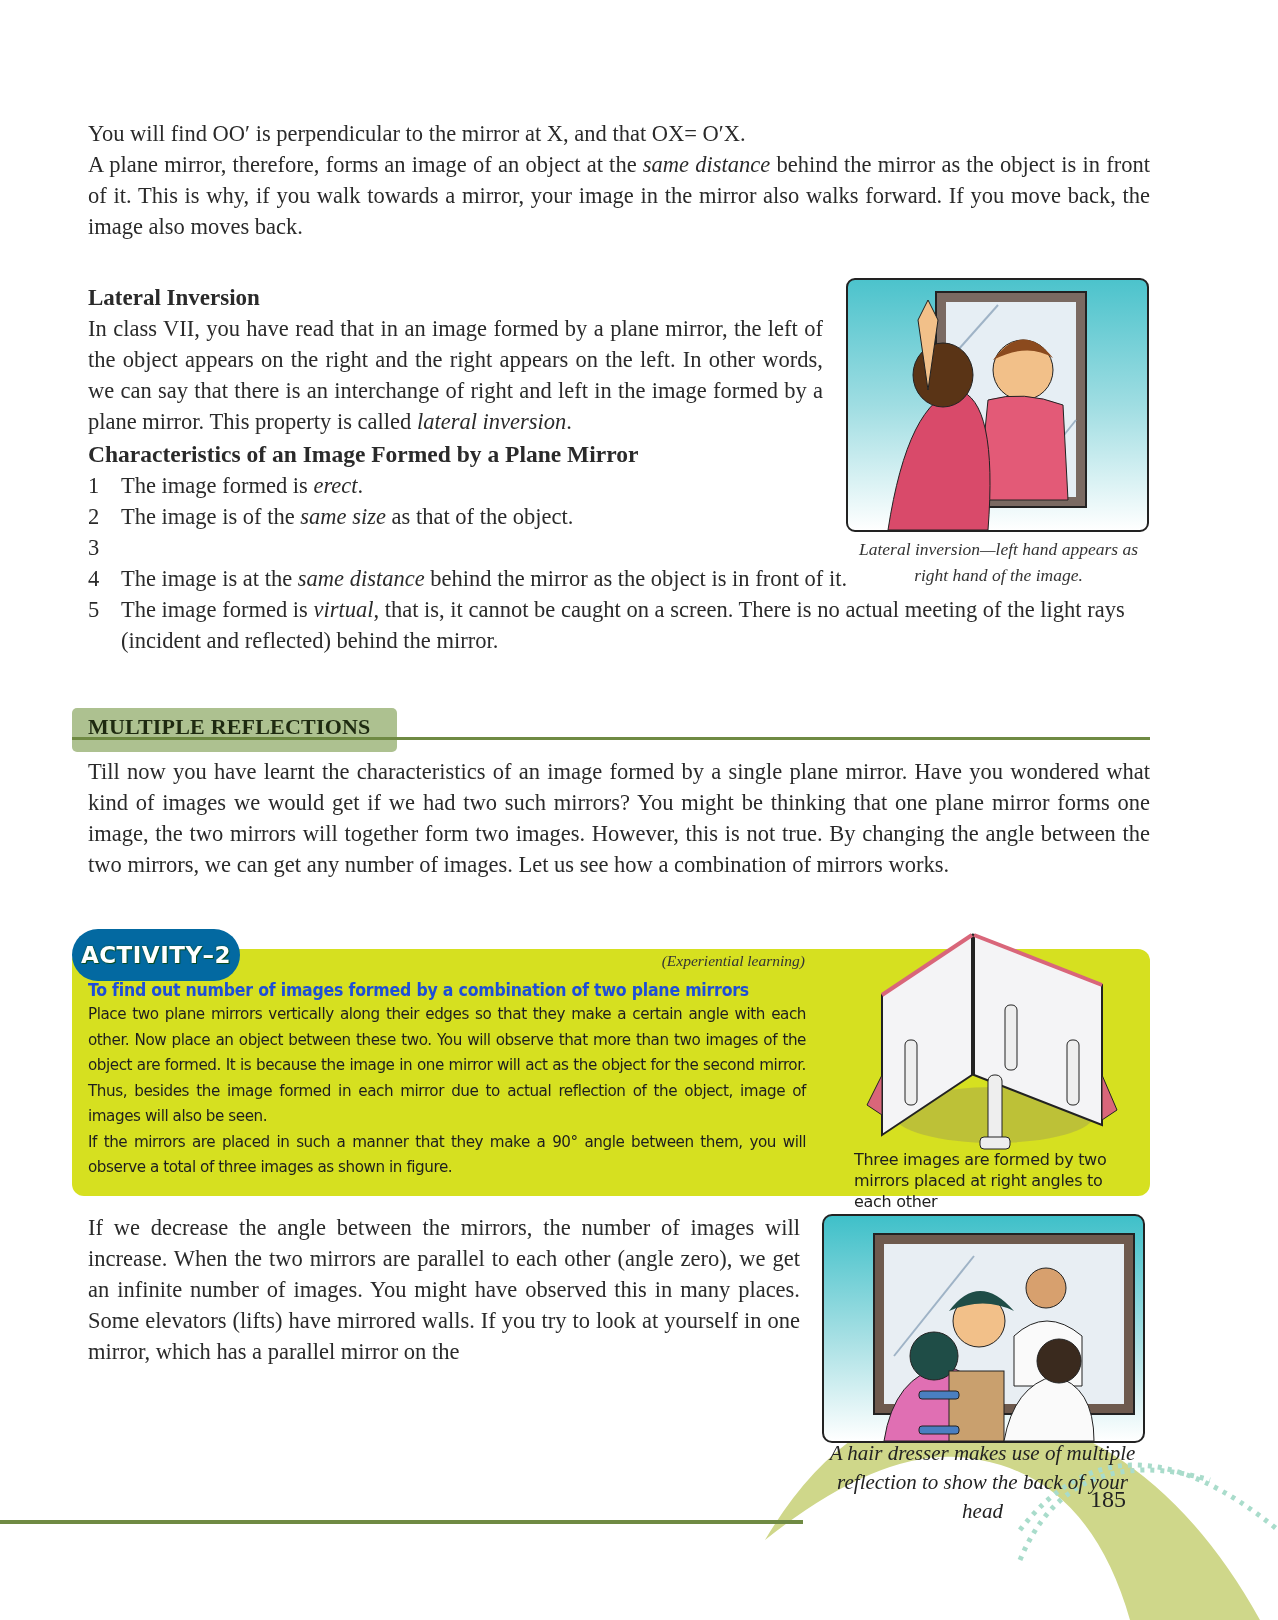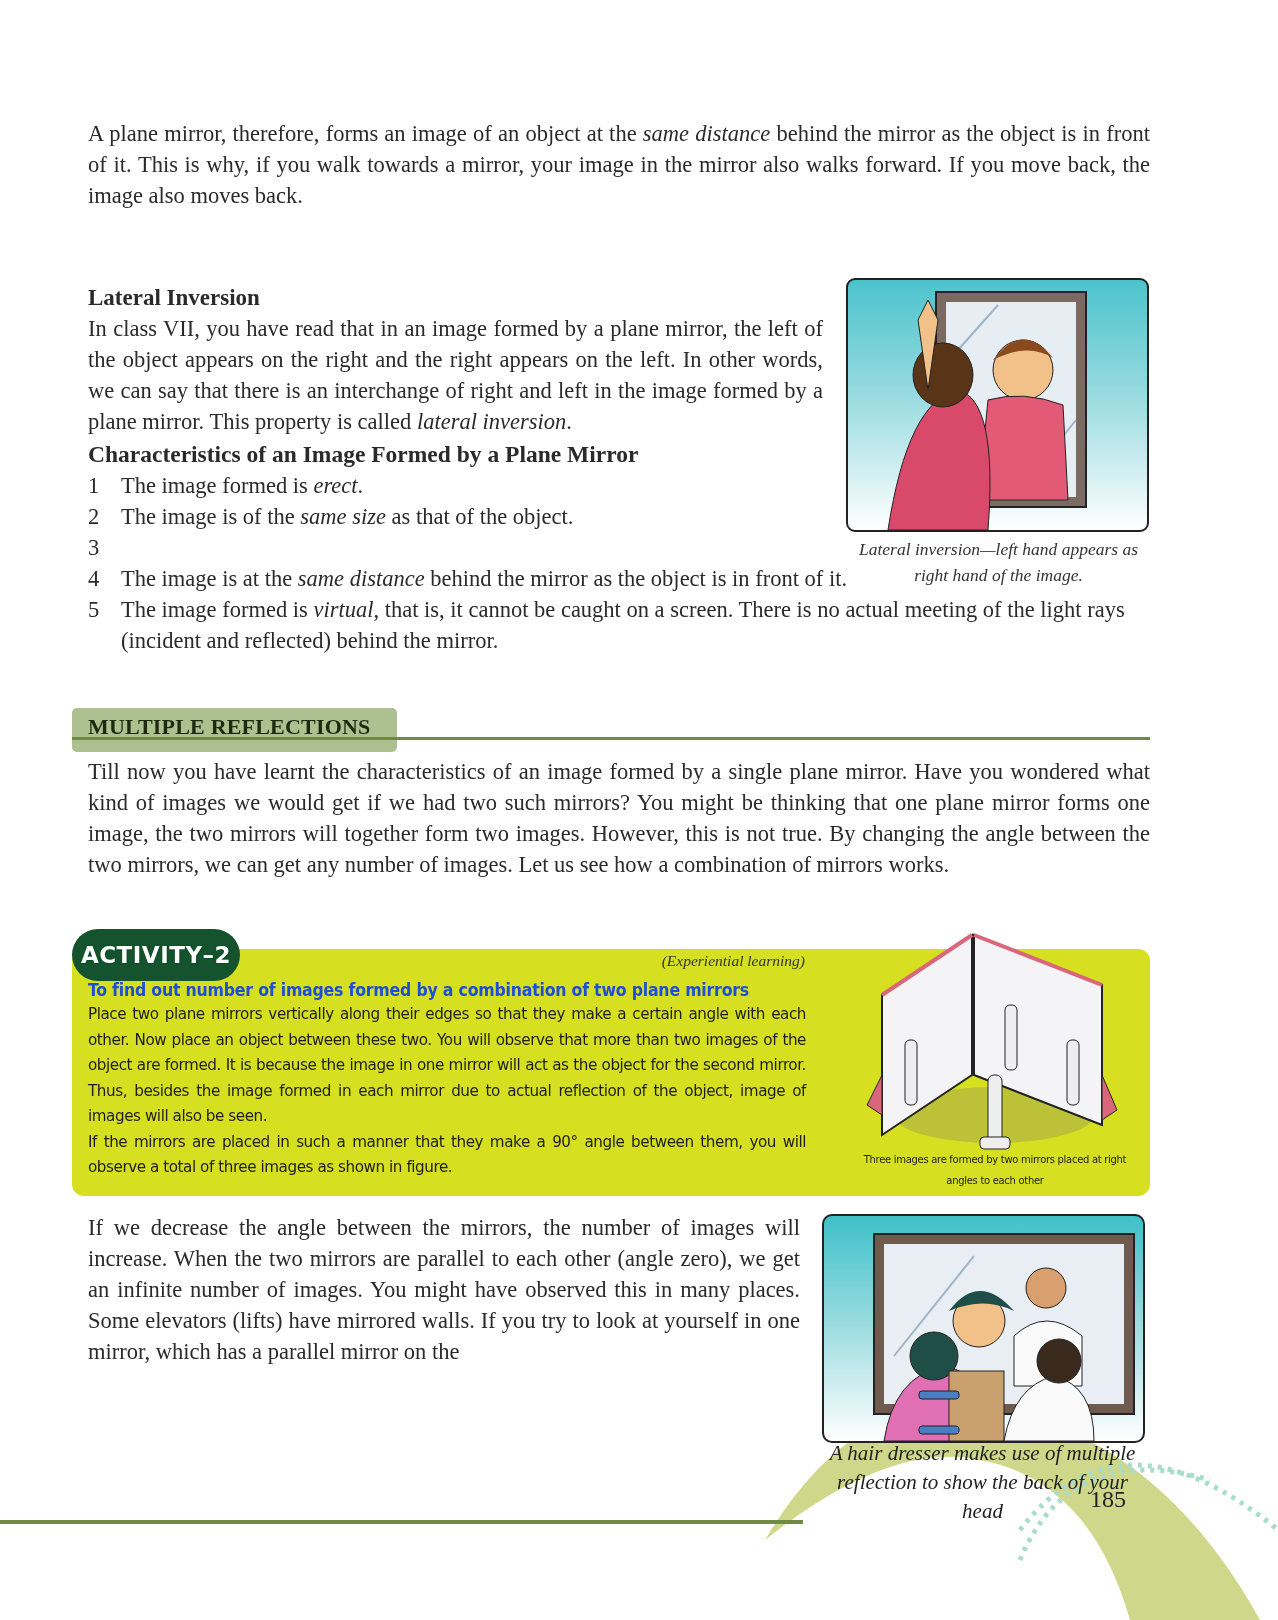--- a/index.html
+++ b/index.html
@@ -25,50 +25,51 @@
   .fig1 { left:846px; top:278px; width:299px; height:250px; border:2px solid #222; border-radius:9px;
           background:linear-gradient(#4cc3cc 0%, #9fdde2 50%, #ffffff 100%); overflow:hidden; }
   .cap1 { left:846px; top:536px; width:305px; text-align:center; font-style:italic; font-size:17.5px; line-height:26px; color:#333; }
 
   .mr-bar { left:72px; top:708px; width:325px; height:44px; background:#adc190; border-radius:5px; }
   .mr-title { left:88px; top:712px; font-size:22px; font-weight:bold; letter-spacing:0.2px; color:#1e2a10; line-height:30px; }
   .mr-line { left:72px; top:737px; width:1078px; height:3px; background:#6f8a43; }
   .mr-para { left:88px; top:756px; width:1062px; }
 
   .act-box { left:72px; top:949px; width:1078px; height:247px; background:#d6e020; border-radius:12px; }
-  .act-pill { left:72px; top:929px; width:168px; height:52px; background:#14532d; border-radius:26px;
+  .act-pill { left:72px; top:929px; width:168px; height:52px; background:#0369a1; border-radius:26px;
               color:#fff; font-family:"DejaVu Sans",sans-serif; font-weight:bold; font-size:23px;
               display:flex; align-items:center; justify-content:center; letter-spacing:0.5px;
               text-shadow:0 0 2px #0b4d22, 1px 1px 0 #0b4d22; }
   .act-exp { left:640px; top:952px; width:165px; text-align:right; font-style:italic; font-size:15.5px; color:#333; }
   .act-aim { left:88px; top:978px; width:735px; font-family:"DejaVu Sans Condensed","DejaVu Sans",sans-serif;
              font-weight:bold; font-size:17.5px; line-height:24px; color:#1d4ed8; letter-spacing:-0.2px; }
   .act-body { left:88px; top:1002px; width:718px; font-family:"DejaVu Sans",sans-serif; font-size:15.2px;
               line-height:25.5px; color:#1e1e1e; text-align:justify; letter-spacing:-0.45px; }
   .act-body p { margin:0; }
   .fig2 { left:862px; top:925px; width:262px; height:228px; }
-  .cap2 { left:854px; top:1149px; width:282px; text-align:center; font-family:"DejaVu Sans",sans-serif; font-size:10px; line-height:21px; color:#1e1e1e; letter-spacing:-0.3px; }
+  .cap2 { left:854px; top:1149px; width:282px; font-family:"DejaVu Sans",sans-serif; font-size:16px; line-height:21px; color:#1e1e1e; letter-spacing:-0.3px; }
 
   .mult-para { left:88px; top:1212px; width:712px; }
   .fig3 { left:822px; top:1214px; width:319px; height:225px; border:2px solid #222; border-radius:10px;
           background:linear-gradient(#3fc0c9 0%, #a8e0e4 55%, #ffffff 100%); overflow:hidden; }
   .cap3 { left:820px; top:1439px; width:325px; text-align:center; font-style:italic; font-size:21px; line-height:29px; color:#222; }
   .page-num { left:1090px; top:1486px; font-size:24px; color:#222; }
   .foot-line { left:0; top:1520px; width:803px; height:4px; background:#6f8a43; }
 </style>
 </head>
 <body>
 
 <svg class="abs" style="left:740px;top:1400px;" width="538" height="220">
   <path d="M 25 140 Q 120 -20 260 10 Q 420 40 520 220 L 390 220 Q 350 80 240 60 Q 150 40 25 140 Z" fill="#cfd78a"></path>
   <path d="M 280 160 Q 330 40 470 80" stroke="#a9dccb" stroke-width="5" stroke-dasharray="4 6" fill="none"></path>
   <path d="M 280 130 Q 380 0 538 130" stroke="#a9dccb" stroke-width="5" stroke-dasharray="4 6" fill="none"></path>
 </svg>
 
 <div class="abs intro">
+  <p>You will find OO′ is perpendicular to the mirror at X, and that OX= O′X.</p>
   <p class="just"><span>A plane mirror, therefore, forms an image of an object at the </span><i>same distance</i><span> behind the mirror as the object is in front of it. This is why, if you walk towards a mirror, your image in the mirror also walks forward. If you move back, the image also moves back.</span></p>
 </div>
 
 <div class="abs h-side">Lateral Inversion</div>
 <p class="abs p just lat-para"><span>In class VII, you have read that in an image formed by a plane mirror, the left of the object appears on the right and the right appears on the left. In other words, we can say that there is an interchange of right and left in the image formed by a plane mirror. This property is called </span><i>lateral inversion</i><span>.</span></p>
 
 <div class="abs fig1">
   <svg width="299" height="250" viewBox="0 0 299 250">
     <rect x="88" y="12" width="150" height="215" fill="#7a6a62" stroke="#222" stroke-width="2"></rect>
     <rect x="98" y="22" width="130" height="195" fill="#e6eef4"></rect>

